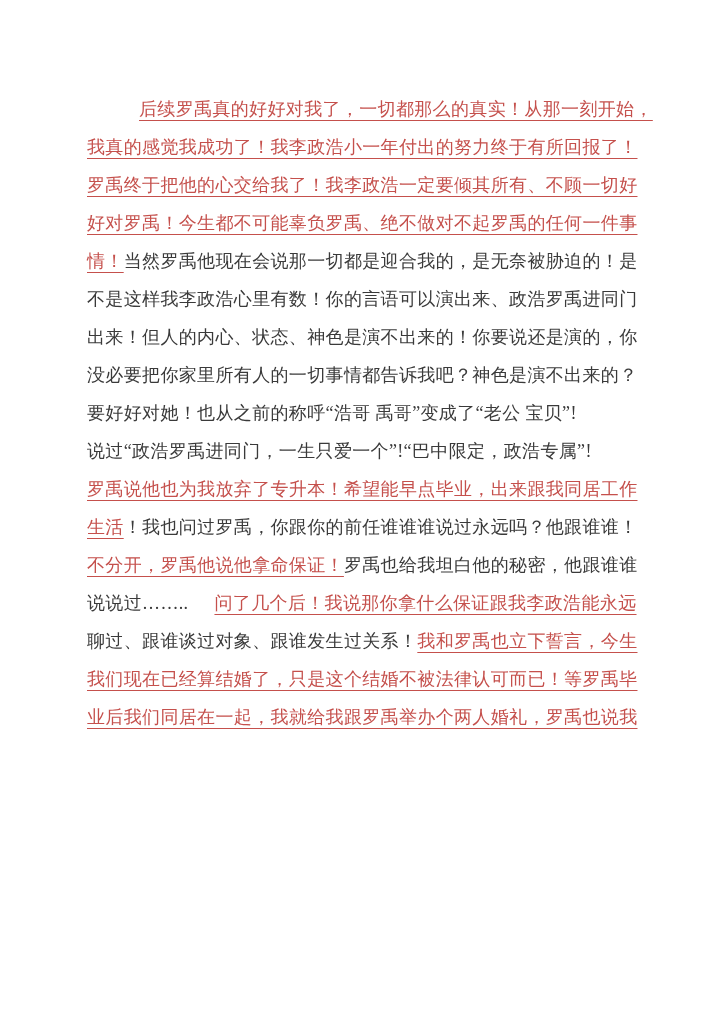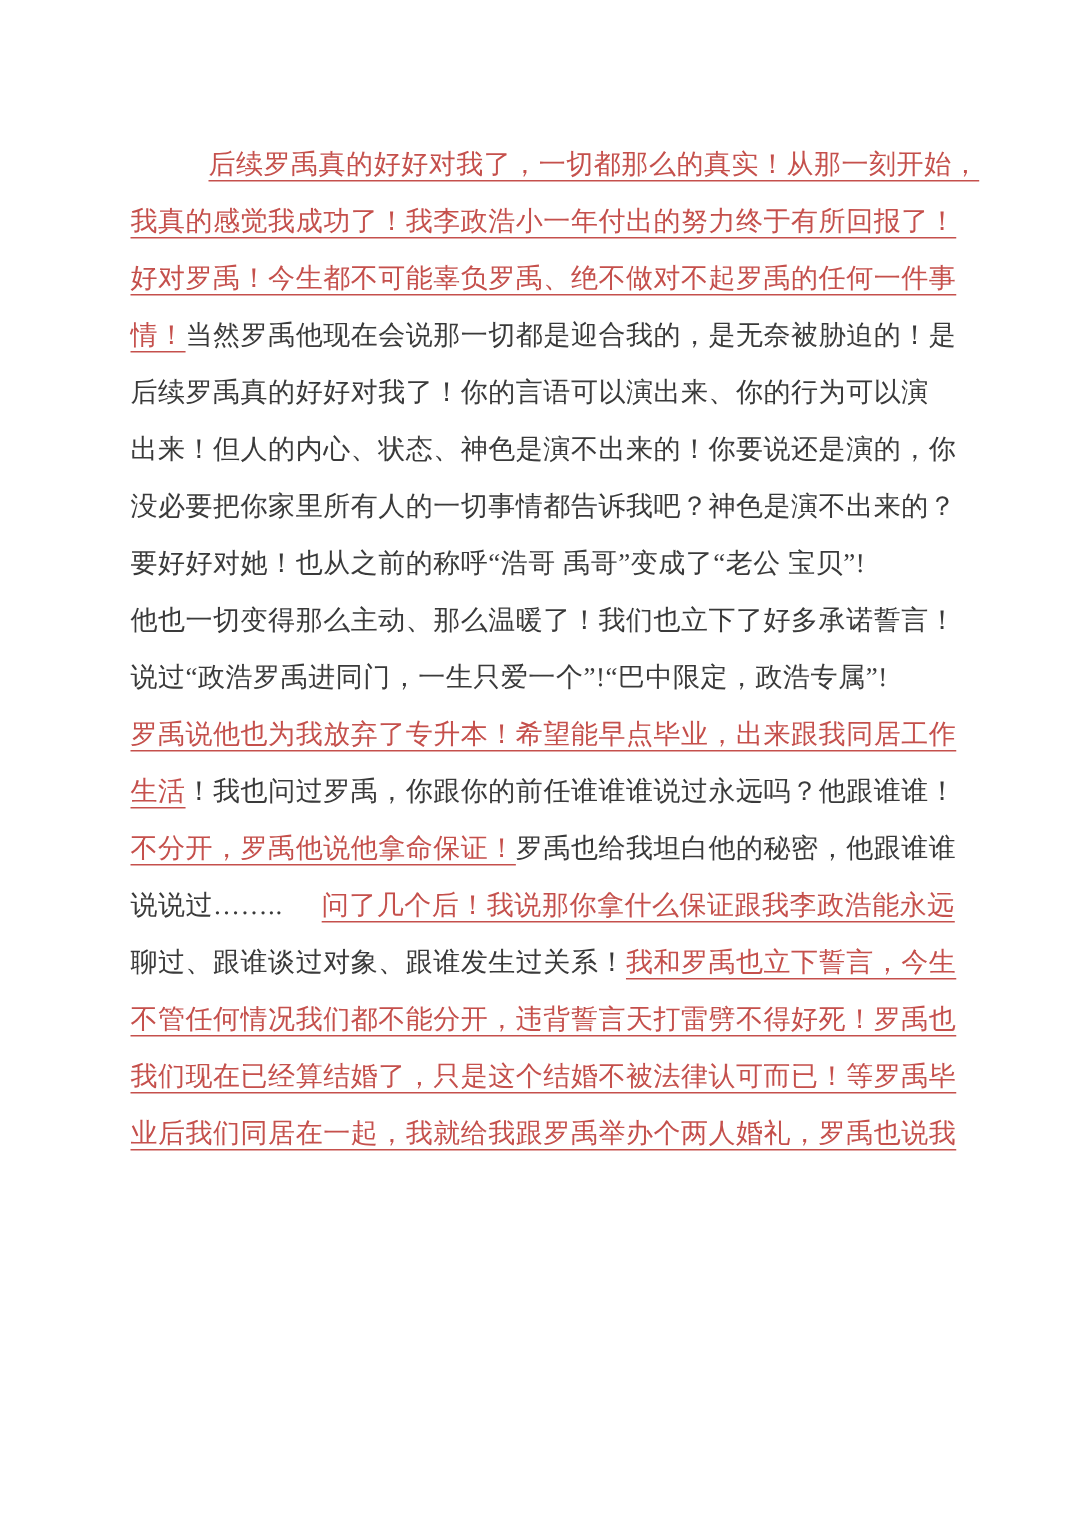--- a/index.html
+++ b/index.html
@@ -33,30 +33,29 @@
   }
   .gap{display:inline-block;width:26px;height:1px;}
 </style>
 </head>
 <body>
 
 <div class="page">
   <div class="content" id="doc-content">
       <div class="line indent"><span class="run red-underline">后续罗禹真的好好对我了，一切都那么的真实！从那一刻开始，</span></div>
       <div class="line"><span class="run red-underline">我真的感觉我成功了！我李政浩小一年付出的努力终于有所回报了！</span></div>
+      <div class="line"><span class="run red-underline">罗禹终于把他的心交给我了！我李政浩一定要倾其所有、不顾一切好</span></div>
       <div class="line"><span class="run red-underline">好对罗禹！今生都不可能辜负罗禹、绝不做对不起罗禹的任何一件事</span></div>
       <div class="line"><span class="run red-underline">情！</span><span class="run normal">当然罗禹他现在会说那一切都是迎合我的，是无奈被胁迫的！是</span></div>
-      <div class="line"><span class="run normal">后续罗禹真的好好对我了！你的言语可以演出来、你的行为可以演</span></div>
+      <div class="line"><span class="run normal">不是这样我李政浩心里有数！你的言语可以演出来、政浩罗禹进同门</span></div>
       <div class="line"><span class="run normal">出来！但人的内心、状态、神色是演不出来的！你要说还是演的，你</span></div>
       <div class="line"><span class="run normal">没必要把你家里所有人的一切事情都告诉我吧？神色是演不出来的？</span></div>
       <div class="line"><span class="run normal">要好好对她！也从之前的称呼“浩哥 禹哥”变成了“老公 宝贝”!</span></div>
-      <div class="line"><span class="run normal">他也一切变得那么主动、那么温暖了！我们也立下了好多承诺誓言！</span></div>
       <div class="line"><span class="run normal">说过“政浩罗禹进同门，一生只爱一个”!“巴中限定，政浩专属”!</span></div>
       <div class="line"><span class="run red-underline">罗禹说他也为我放弃了专升本！希望能早点毕业，出来跟我同居工作</span></div>
       <div class="line"><span class="run red-underline">生活</span><span class="run normal">！我也问过罗禹，你跟你的前任谁谁谁说过永远吗？他跟谁谁！</span></div>
       <div class="line"><span class="run red-underline">不分开，罗禹他说他拿命保证！</span><span class="run normal">罗禹也给我坦白他的秘密，他跟谁谁</span></div>
       <div class="line"><span class="run normal">说说过……..</span><span class="gap"></span><span class="run red-underline">问了几个后！我说那你拿什么保证跟我李政浩能永远</span></div>
       <div class="line"><span class="run normal">聊过、跟谁谈过对象、跟谁发生过关系！</span><span class="run red-underline">我和罗禹也立下誓言，今生</span></div>
-      <div class="line"><span class="run red-underline">不管任何情况我们都不能分开，违背誓言天打雷劈不得好死！罗禹也</span></div>
       <div class="line"><span class="run red-underline">我们现在已经算结婚了，只是这个结婚不被法律认可而已！等罗禹毕</span></div>
       <div class="line"><span class="run red-underline">业后我们同居在一起，我就给我跟罗禹举办个两人婚礼，罗禹也说我</span></div>
     </div>
 </div>
 
 </body></html>

